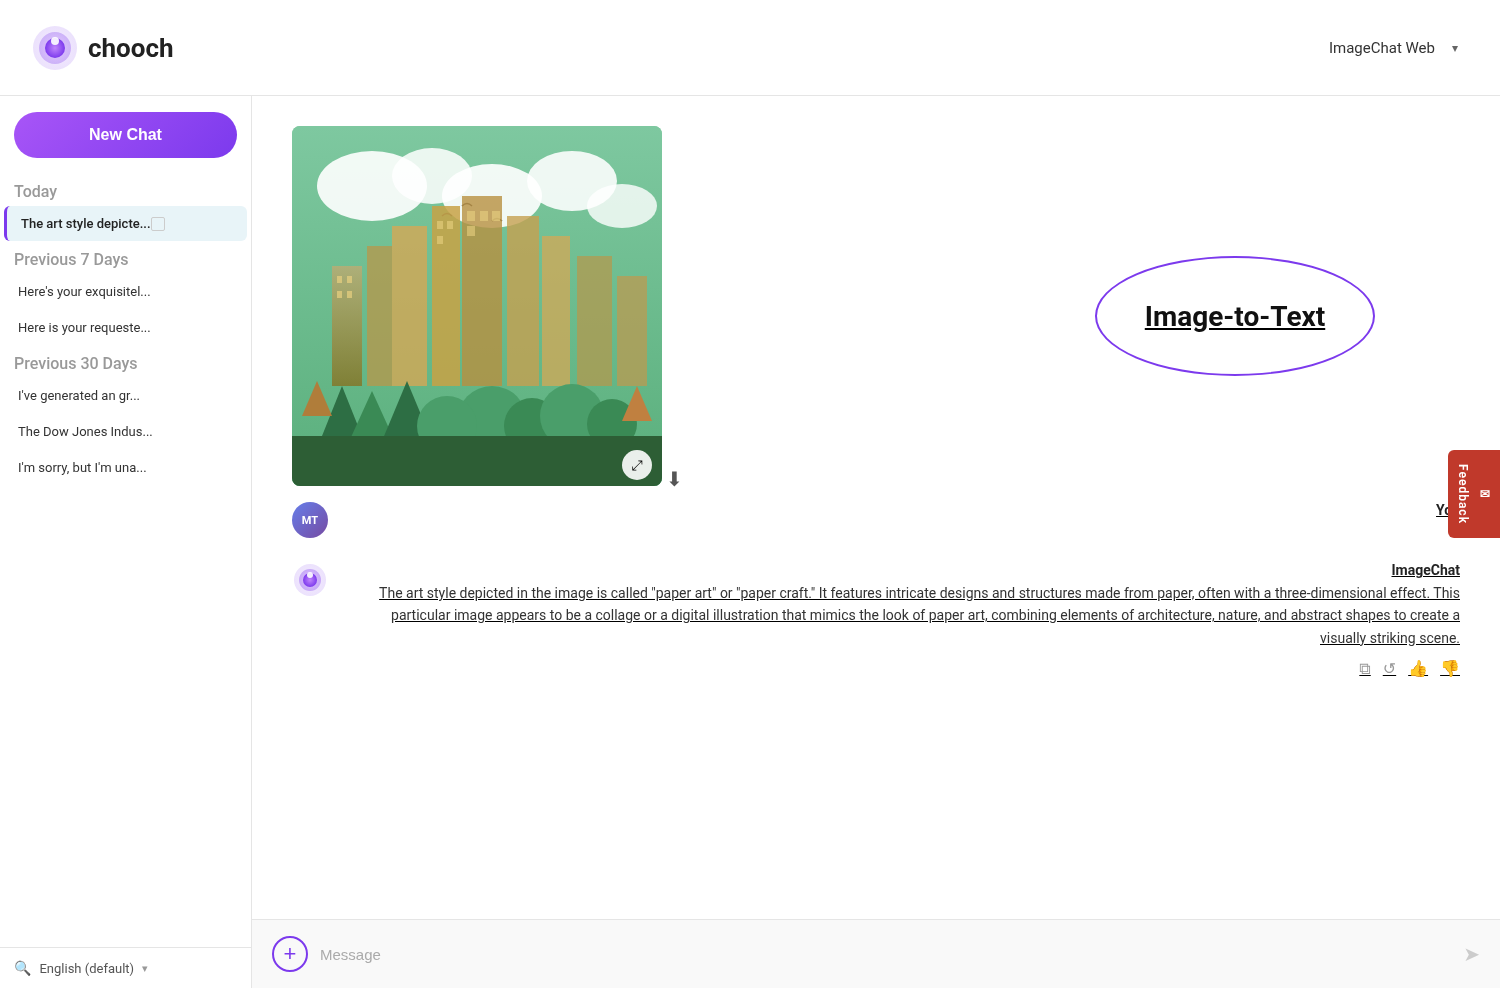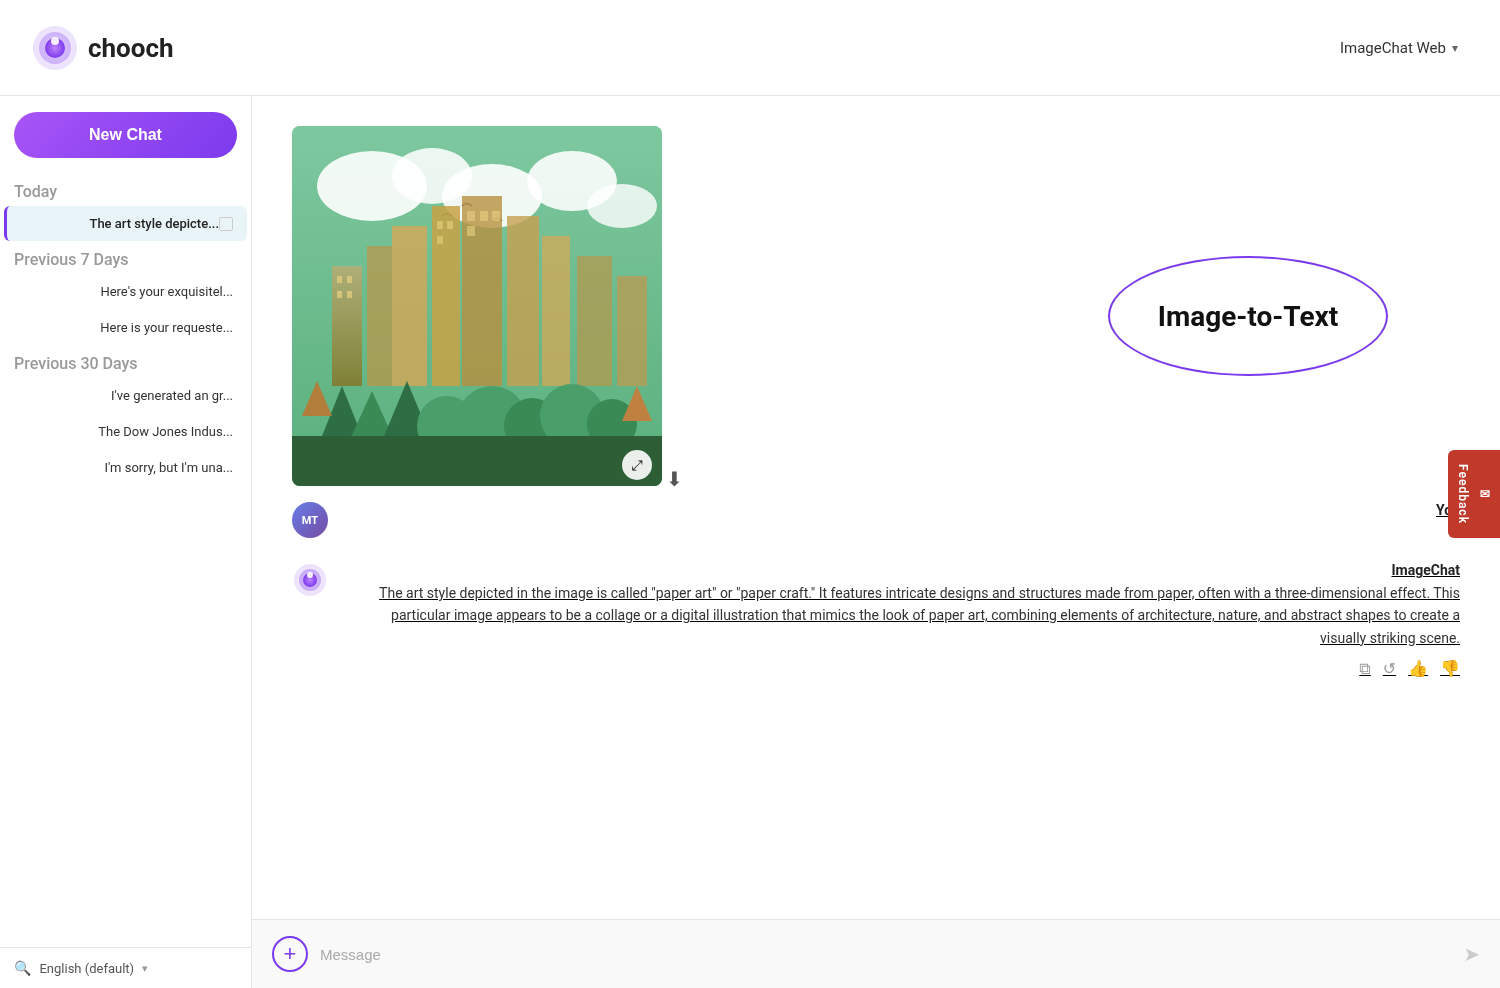--- a/index.html
+++ b/index.html
@@ -31,21 +31,21 @@
       color: #222;
     }
     .header-right {
       display: flex;
       align-items: center;
       gap: 8px;
     }
     .header-dropdown {
       display: flex;
       align-items: center;
-      gap: 6px;
+      gap: 17px;
       font-size: 15px;
       color: #333;
       cursor: pointer;
       padding: 6px 12px;
       border-radius: 6px;
     }
     .chevron-down { font-size: 12px; color: #666; }
 
     
     .main-layout {
@@ -80,21 +80,21 @@
     .sidebar-section-label {
       font-size: 16px;
       color: #999;
       padding: 8px 14px 4px 14px;
       font-weight: 500;
     }
 
     .sidebar-item {
       display: flex;
       align-items: center;
-      justify-content: flex-end;
+      justify-content: flex-start;
       padding: 10px 14px;
       cursor: pointer;
       border-radius: 6px;
       margin: 1px 4px;
     }
     .sidebar-item.active {
       background: #e8f4f8;
       border-left: 3px solid #7c3aed;
     }
     .sidebar-item-text {
@@ -142,29 +142,30 @@
     .chat-messages {
       flex: 1;
       overflow-y: auto;
       padding: 30px 40px;
     }
 
     
     .image-to-text-oval {
       position: absolute;
       top: 160px;
-      right: 112px;
+      right: 125px;
       width: 280px;
       height: 120px;
       border: 2.5px solid #7c3aed;
       border-radius: 50%;
       display: flex;
       align-items: center;
       justify-content: center;
       background: transparent;
+      text-decoration: underline;
     }
     .image-to-text-label {
       font-size: 28px;
       font-weight: 700;
       color: #111;
     }
 
     
     .chat-image-block {
       margin-bottom: 12px;

